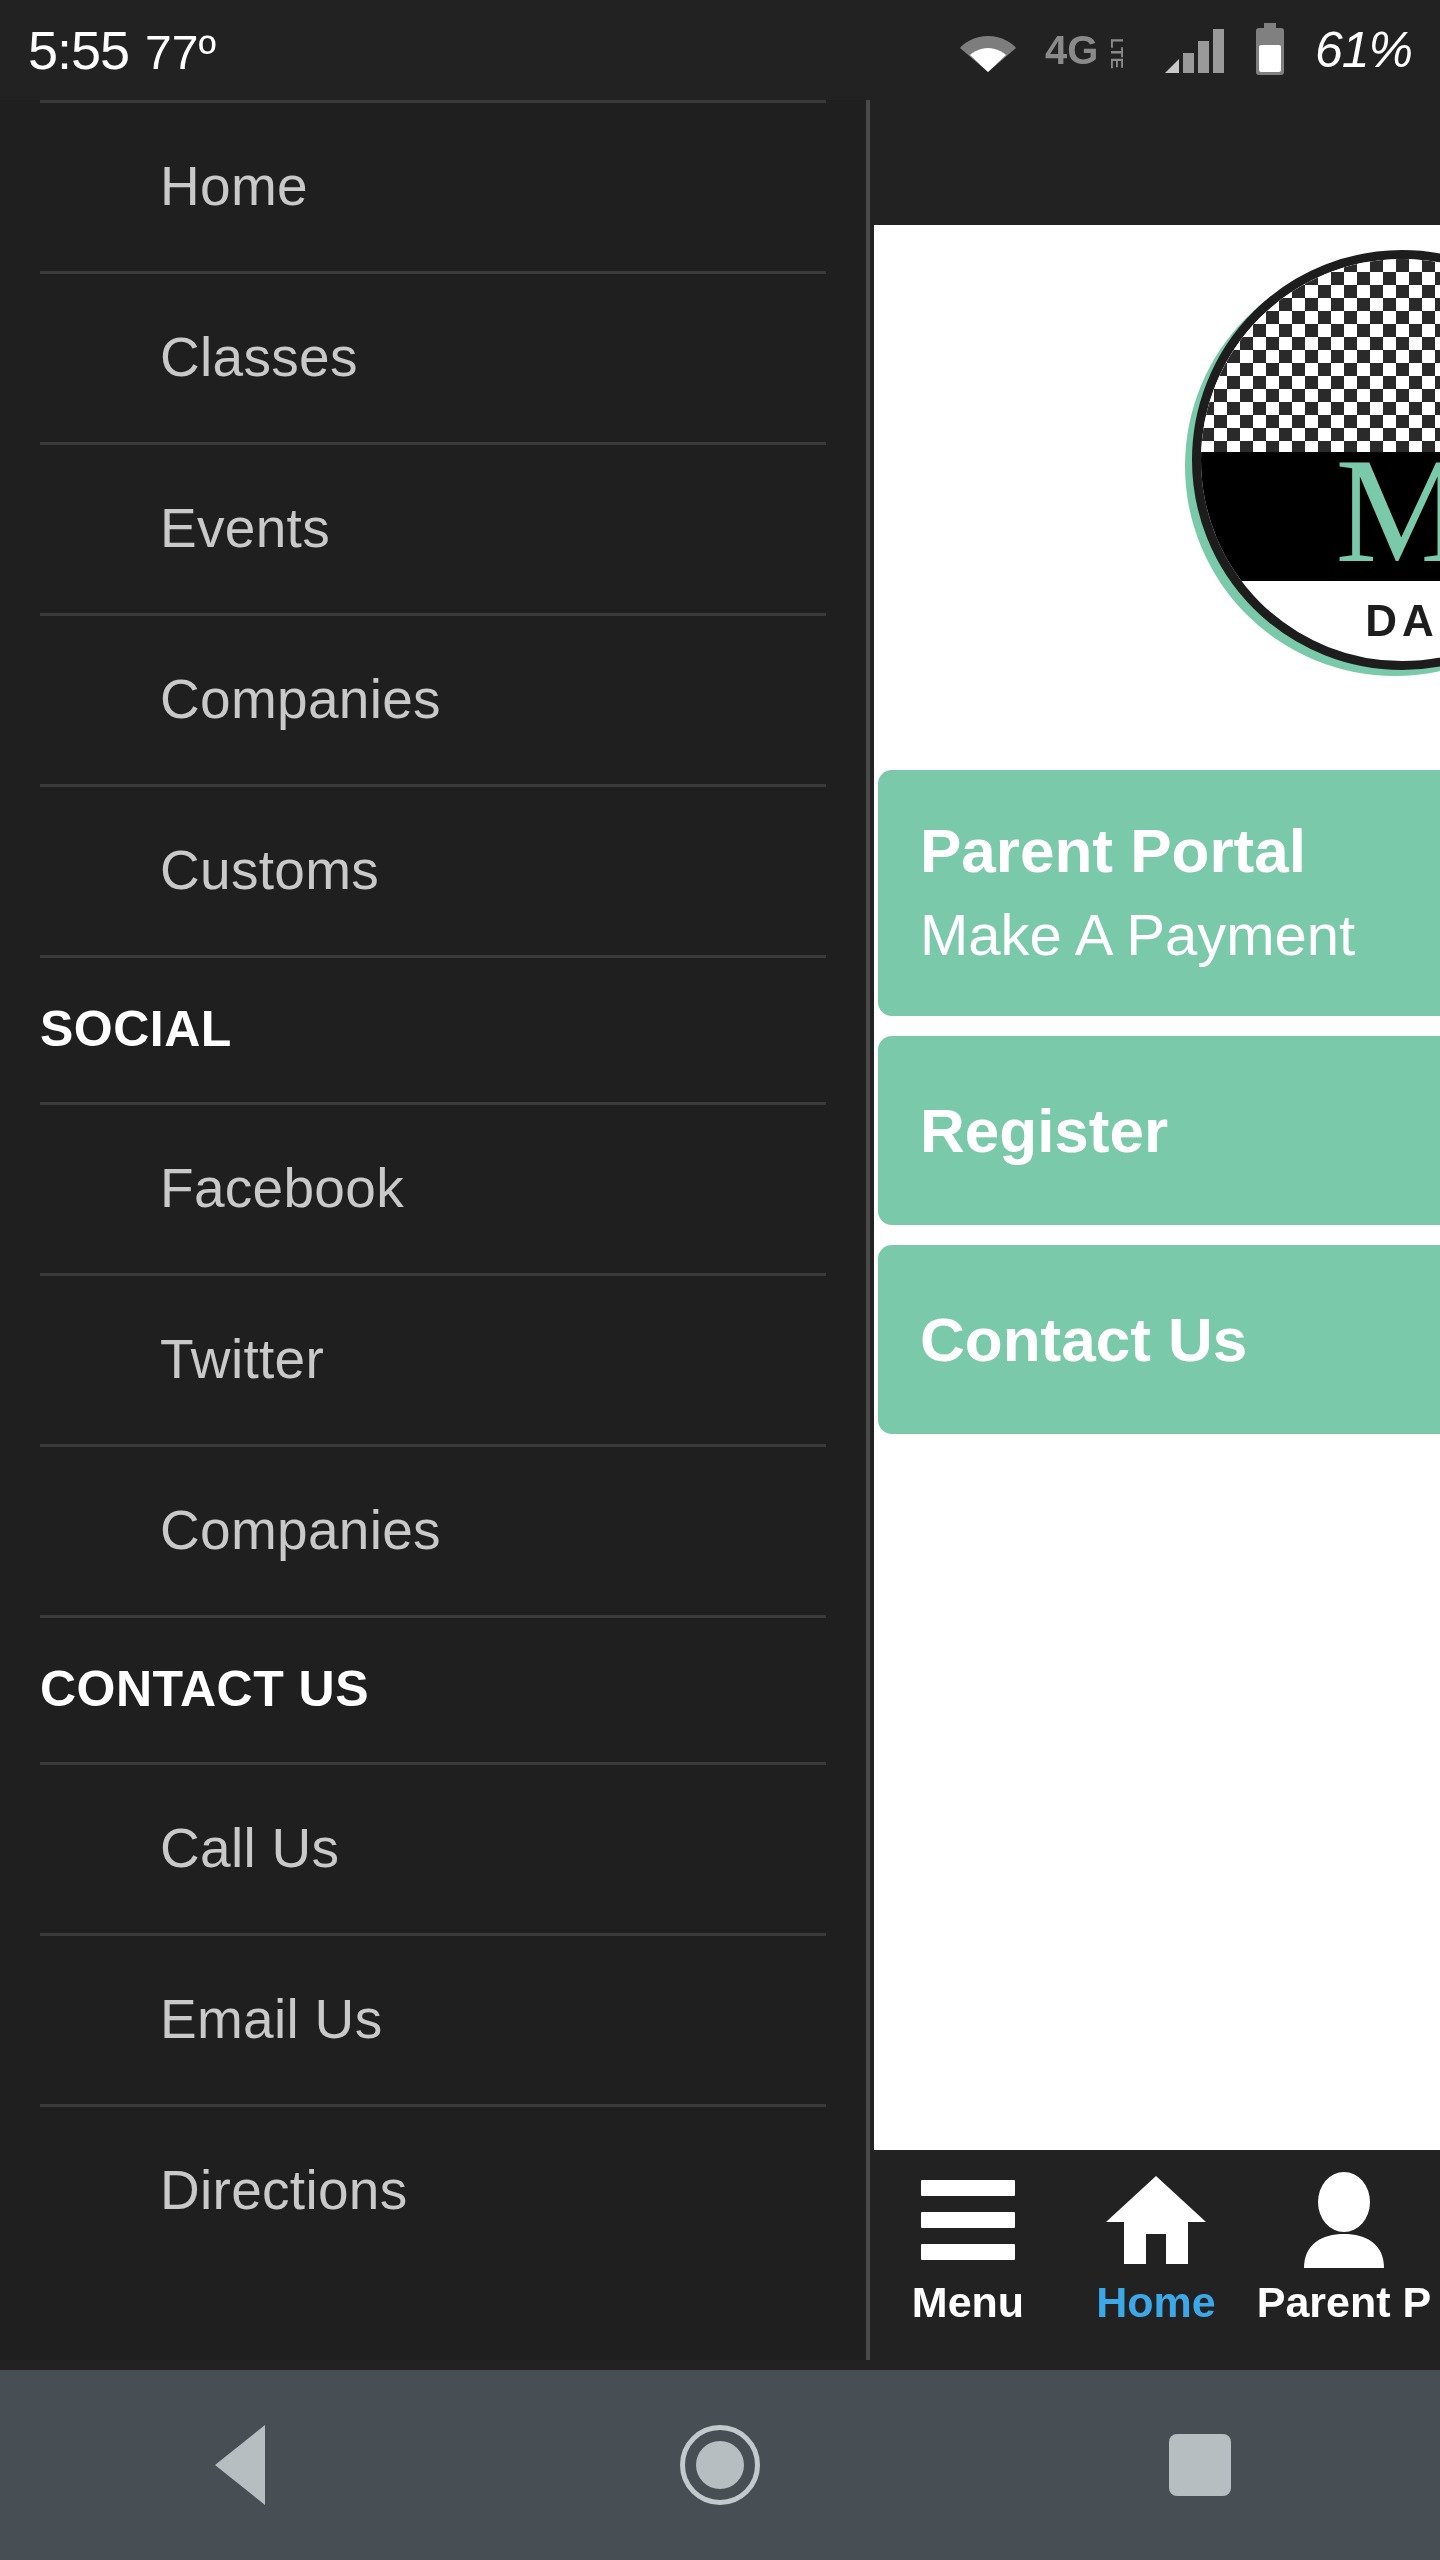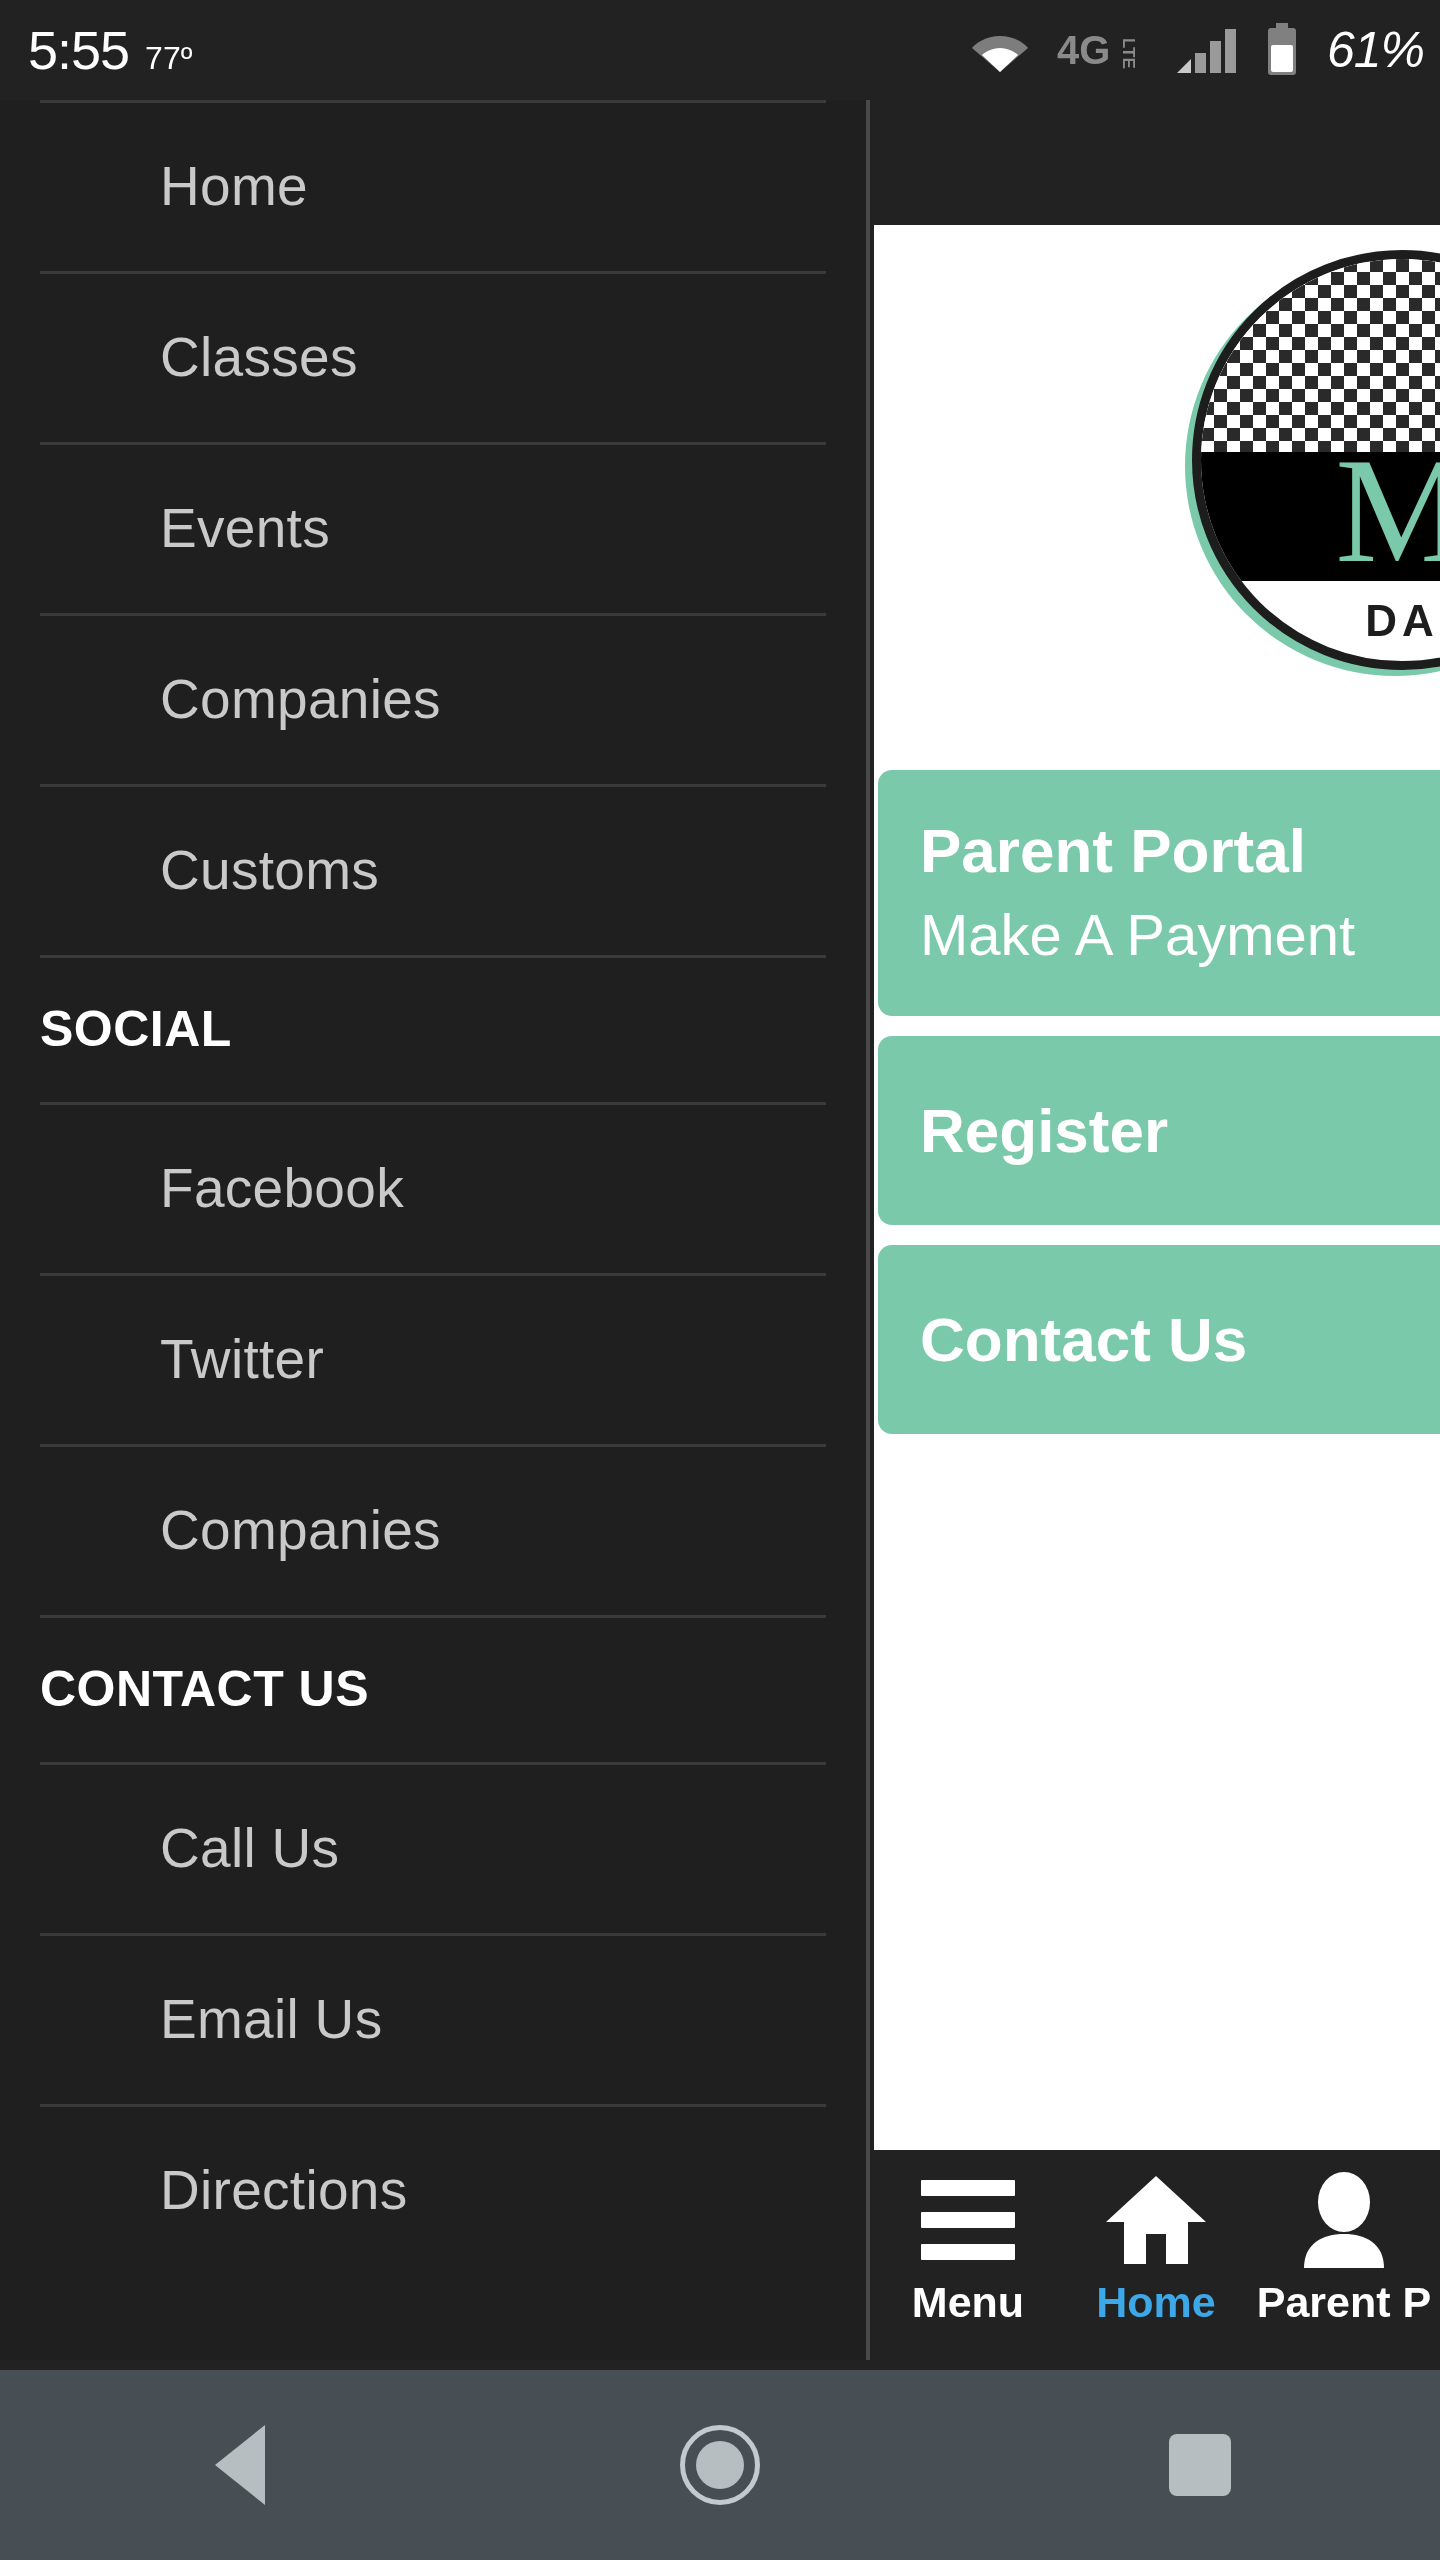--- a/index.html
+++ b/index.html
@@ -12,22 +12,22 @@
   #screen { position:relative; width:1440px; height:2560px; background:#222222; }
 
   
   .statusbar {
     position:absolute; left:0; top:0; width:1440px; height:100px;
     background:#222222; color:#ffffff;
     display:flex; align-items:center;
   }
   .sb-left { display:flex; align-items:baseline; padding-left:28px; gap:16px; }
   .sb-clock { font-size:54px; font-weight:400; letter-spacing:-1px; }
-  .sb-temp  { font-size:32px; font-weight:400; }
-  .sb-right { margin-left:auto; display:flex; align-items:center; gap:28px; padding-right:16px; }
+  .sb-temp  { font-size:48px; font-weight:400; }
+  .sb-right { margin-left:auto; display:flex; align-items:center; gap:28px; padding-right:28px; }
   .sb-batt-text { font-size:50px; font-weight:400; letter-spacing:-1px;font-style:italic; }
   .icon-svg { display:block; }
 
   
   .drawer {
     position:absolute; left:0; top:100px; width:870px; height:2260px;
     background:#1f1f1f;
     border-right:4px solid #4a4a4a;
     overflow:hidden;
   }

